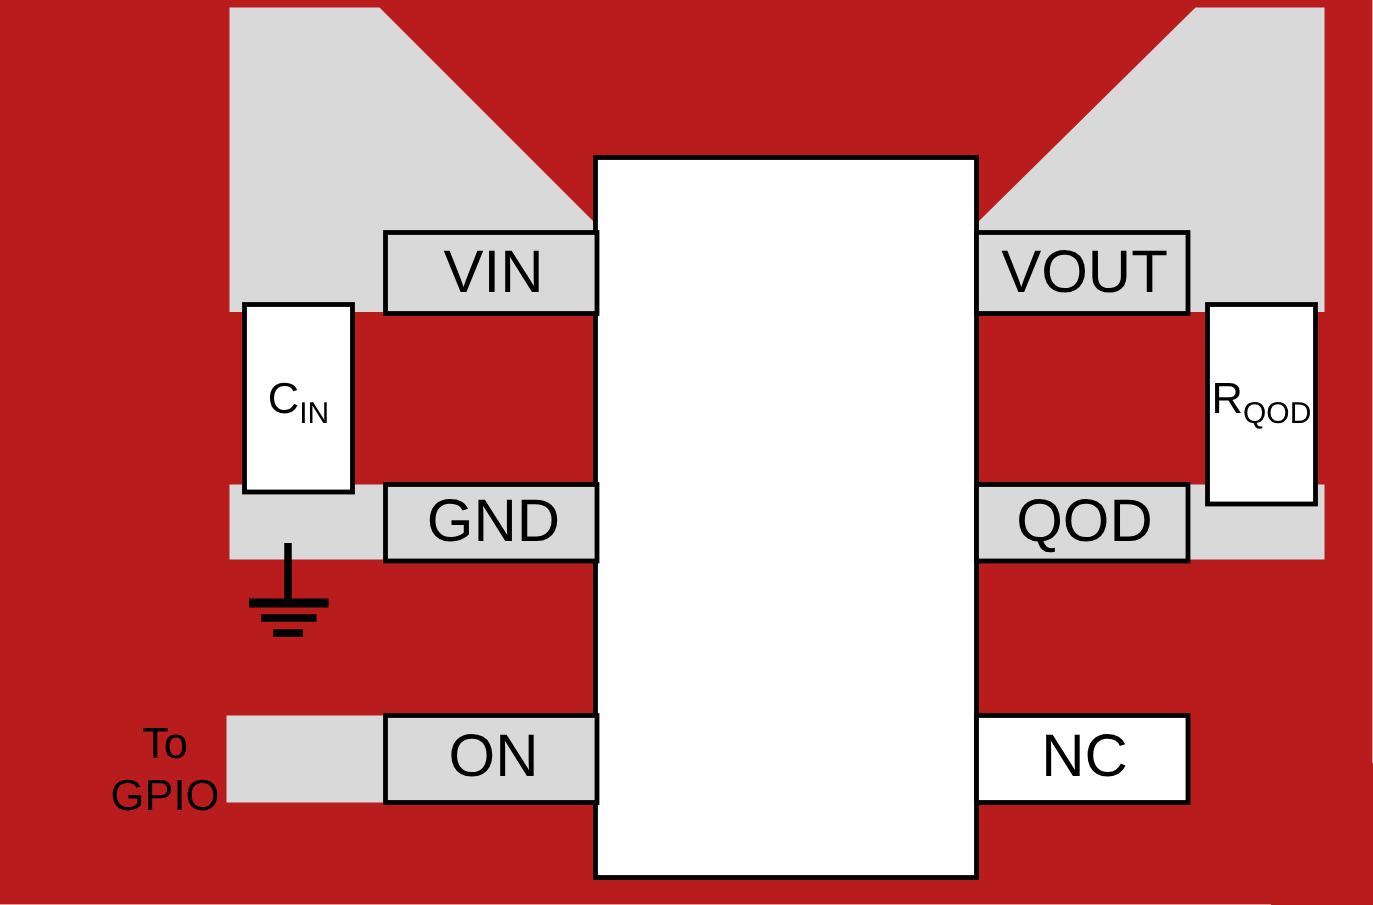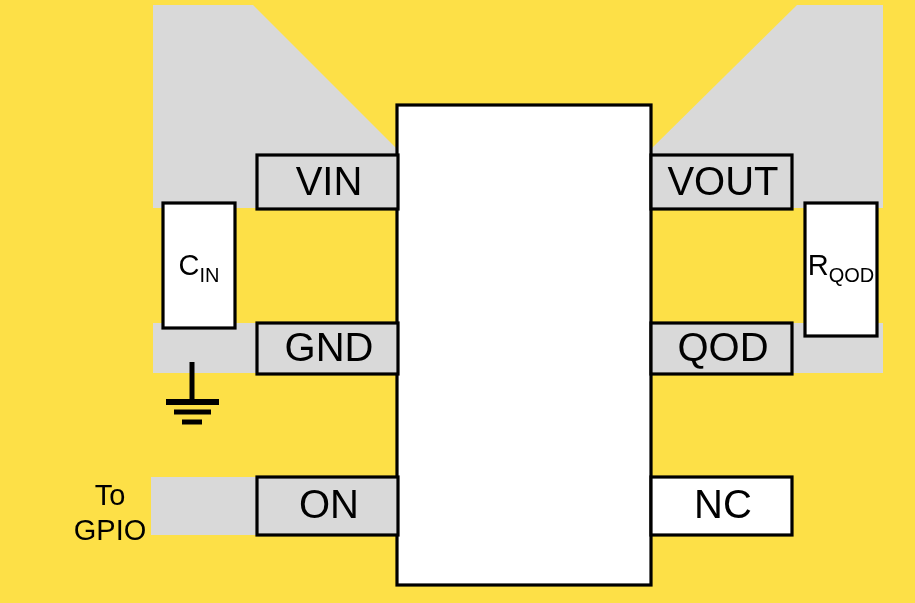--- a/index.html
+++ b/index.html
@@ -62,21 +62,21 @@
   .ext-label {
     font-family: "Liberation Sans", sans-serif;
     font-size: 29px;
     fill: #000000;
     text-anchor: middle;
   }
 </style>
 </head>
 <body>
 
-<div id="diagram-root" style="background: #fde047;">
+<div id="diagram-root" style="background: #b91c1c;">
 
   <svg id="diagram-svg" viewBox="0 0 915 603" xmlns="http://www.w3.org/2000/svg">
 
     <polygon class="net-poly" points="153,5 253,5 397,149 397,208 153,208" fill="#d9d9d9"></polygon>
 
     <rect class="net-poly" x="153" y="323" width="244" height="50" fill="#d9d9d9"></rect>
 
     <rect class="net-poly" x="151" y="477" width="246" height="58" fill="#d9d9d9"></rect>
 
     <polygon class="net-poly" points="797,5 883,5 883,208 651,208 651,149" fill="#d9d9d9"></polygon>

